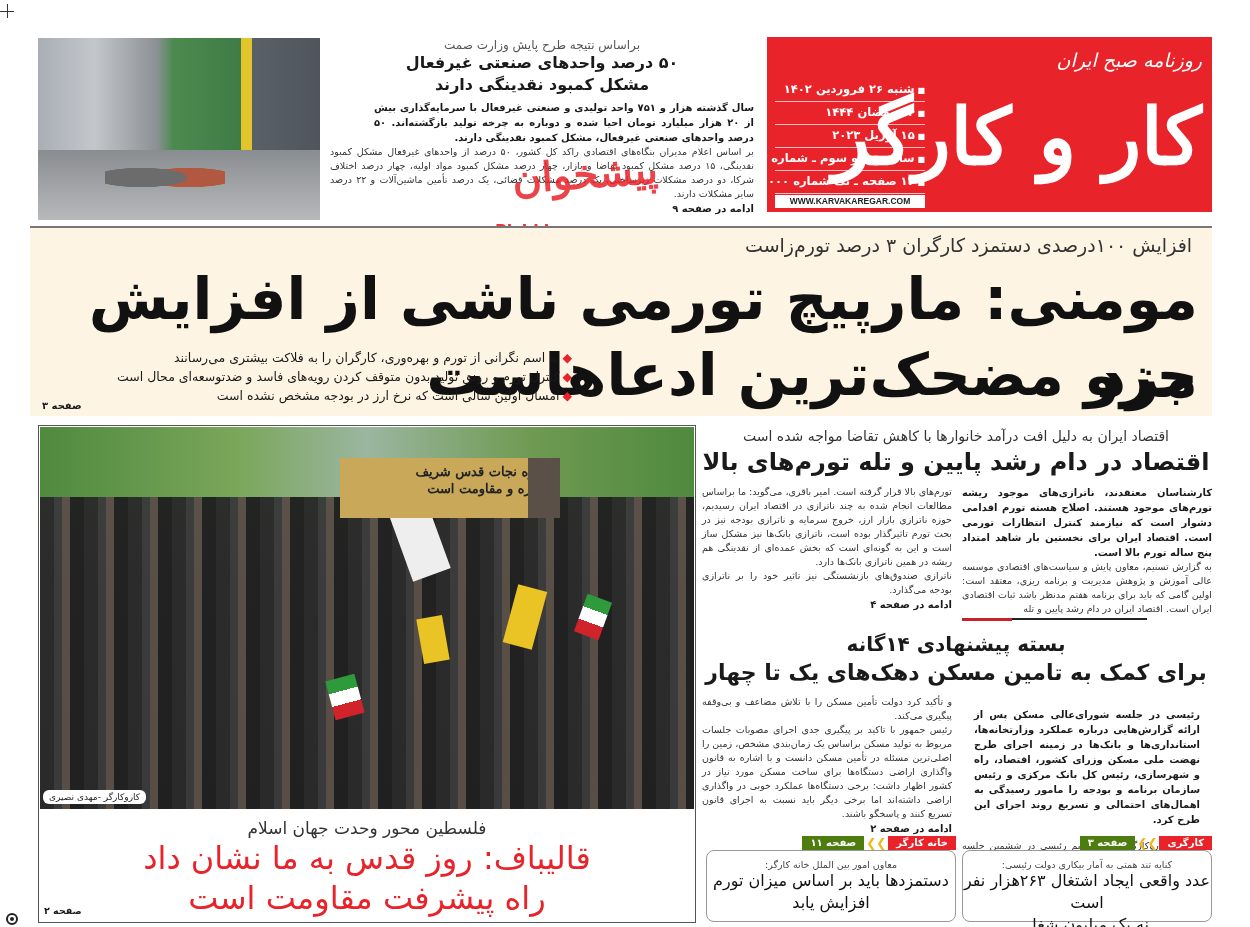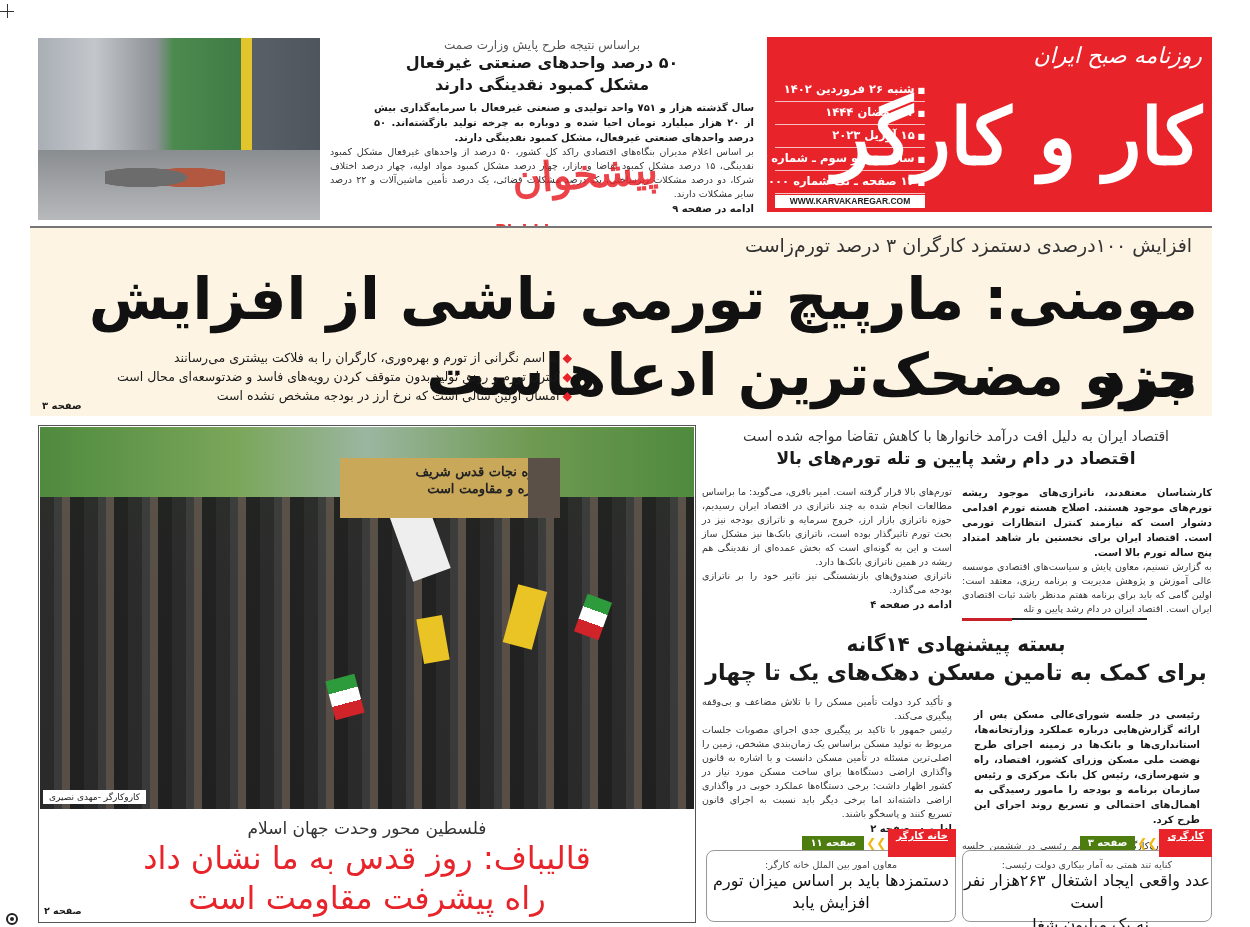--- a/index.html
+++ b/index.html
@@ -8,21 +8,21 @@
   .rtl{direction:rtl;text-align:right;}
   .center{text-align:center;}
   
   .cross-h{position:absolute;left:0;top:11px;width:14px;height:1px;background:#333;}
   .cross-v{position:absolute;left:7px;top:4px;width:1px;height:14px;background:#333;}
   .reg-mark{position:absolute;left:6px;top:913px;width:12px;height:12px;border:2px solid #222;border-radius:50%;box-sizing:border-box;}
   .reg-mark::after{content:"";position:absolute;left:2px;top:2px;width:4px;height:4px;background:#222;border-radius:50%;}
 
   
   .masthead{left:767px;top:37px;width:445px;height:175px;background:#e8232a;}
-  .logo-sub{right:10px;top:6px;color:#fff;font-family:"DejaVu Serif",serif;font-style:italic;font-size:22px;}
+  .logo-sub{right:10px;top:12px;color:#fff;font-family:"DejaVu Serif",serif;font-style:italic;font-size:19px;}
   .logo-main{right:10px;top:40px;color:#fff;font-family:"DejaVu Serif",serif;font-weight:bold;font-size:78px;line-height:120px;letter-spacing:-2px;}
   .meta-list{left:8px;top:42px;width:150px;}
   .meta-item{color:#fff;font-size:11.5px;font-weight:bold;line-height:20px;border-bottom:1px solid rgba(255,255,255,0.7);white-space:nowrap;}
   .meta-item::before{content:"■ ";font-size:8px;}
   .site-url{left:8px;top:158px;width:150px;height:13px;background:#fff;color:#222;font-family:Liberation Sans, sans-serif;font-size:8.5px;font-weight:bold;text-align:center;line-height:13px;}
 
   
   .top-story{left:330px;top:38px;width:424px;}
   .kicker-sm{font-size:12px;color:#555;text-align:center;}
   .hl-sm{font-size:16px;font-weight:bold;text-align:center;line-height:22px;}
@@ -51,41 +51,41 @@
   .lead-page{left:12px;top:172px;font-size:10px;font-weight:bold;}
 
   
   .photo-box{left:38px;top:425px;width:658px;height:498px;border:1px solid #555;box-sizing:border-box;}
   .rally-photo{left:40px;top:427px;width:654px;height:382px;overflow:hidden;
     background:linear-gradient(180deg,#3d7a3a 0%,#5c8e4a 12%,#3a3a3a 40%,#262626 100%);}
   .rally-banner{left:340px;top:458px;width:220px;height:60px;background:#c9a85a;}
   .banner-text{color:#222;font-family:"DejaVu Serif",serif;font-size:13px;font-weight:bold;}
   .flag-y{background:#e9c424;}
   .flag-ir{background:linear-gradient(180deg,#2d9a3c 33%,#fff 33%,#fff 66%,#d0232a 66%);}
-  .rally-caption{left:43px;top:790px;background:#fff;font-size:9px;padding:2px 6px;color:#222;}
+  .rally-caption{left:43px;top:790px;background:#fff;font-size:9px;padding:2px 6px;color:#222;border-radius:6px;}
   .quds-kicker{left:40px;top:818px;width:654px;font-size:17px;color:#333;}
   .quds-hl{left:40px;top:838px;width:654px;font-size:32px;line-height:40px;color:#e8232a;font-weight:normal;}
   .quds-page{left:44px;top:905px;font-size:9.5px;font-weight:bold;}
 
   
   .art1-kicker{left:700px;top:428px;width:512px;font-size:14px;color:#333;}
-  .art1-hl{left:700px;top:448px;width:512px;font-size:17px;font-weight:bold;}
+  .art1-hl{left:700px;top:448px;width:512px;font-size:24px;font-weight:bold;}
   .col-r{left:962px;width:250px;}
   .col-l{left:702px;width:250px;}
   .sep-line{left:962px;top:618px;width:185px;height:2px;background:#222;}
   .sep-red{left:962px;top:618px;width:50px;height:3px;background:#c9202a;}
 
   
   .art2-hl1{left:700px;top:632px;width:512px;font-size:20px;font-weight:bold;}
   .art2-hl2{left:700px;top:660px;width:512px;font-size:22px;font-weight:bold;}
 
   
   .teaser{border:1px solid #999;border-radius:8px;box-sizing:border-box;background:#fff;}
   .teaser-tab{height:14px;display:flex;flex-direction:row-reverse;align-items:center;font-size:10px;font-weight:bold;}
-  .tab-red{background:#e8232a;color:#fff;padding:0 8px;height:28px;line-height:14px;text-decoration:underline;}
+  .tab-red{background:#e8232a;color:#fff;padding:0 8px;height:14px;line-height:14px;}
   .tab-chev{color:#f2b70f;font-size:12px;margin:0 2px;}
   .tab-black{background:#4d7c0f;color:#fff;padding:0 8px;height:14px;line-height:14px;}
   .teaser-kicker{font-size:9.5px;color:#444;}
   .teaser-hl{font-size:16px;line-height:22px;color:#111;}
 </style>
 </head>
 <body>
 
 <div class="cross-h"></div>
 <div class="cross-v"></div>

